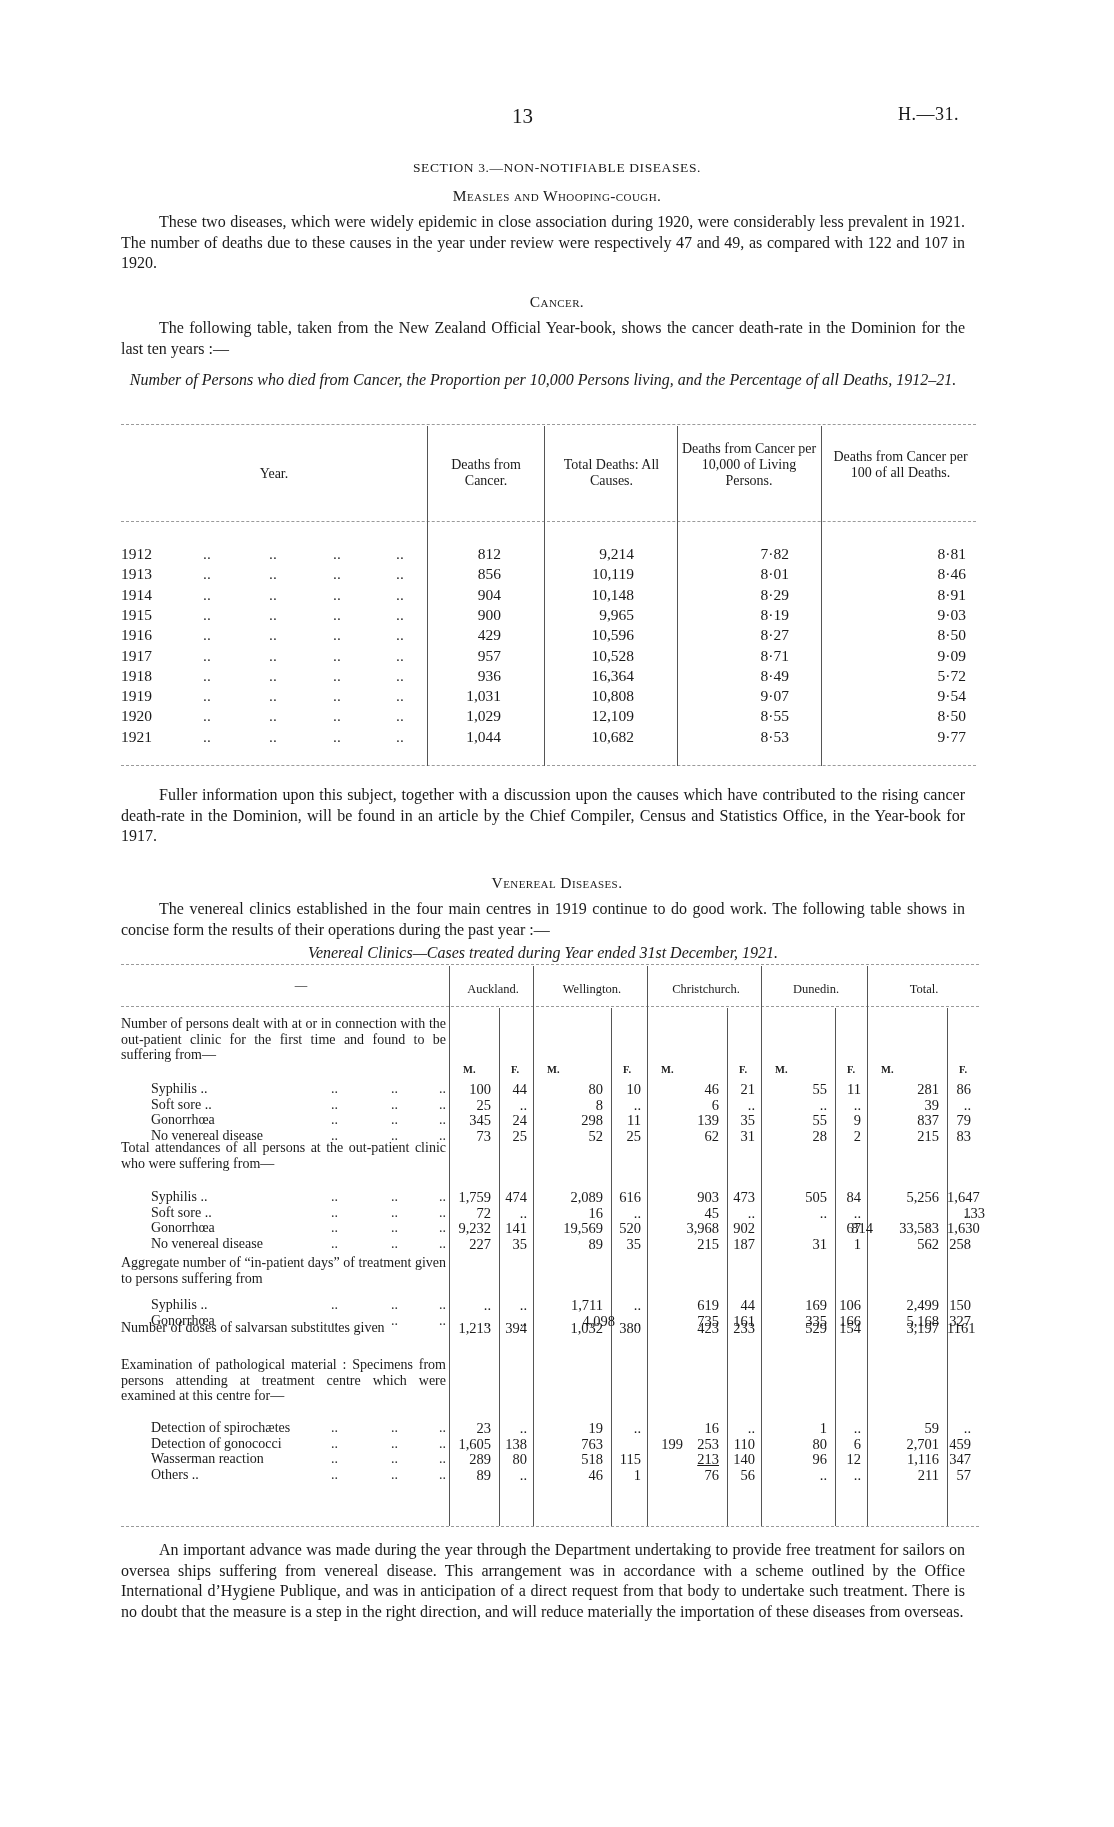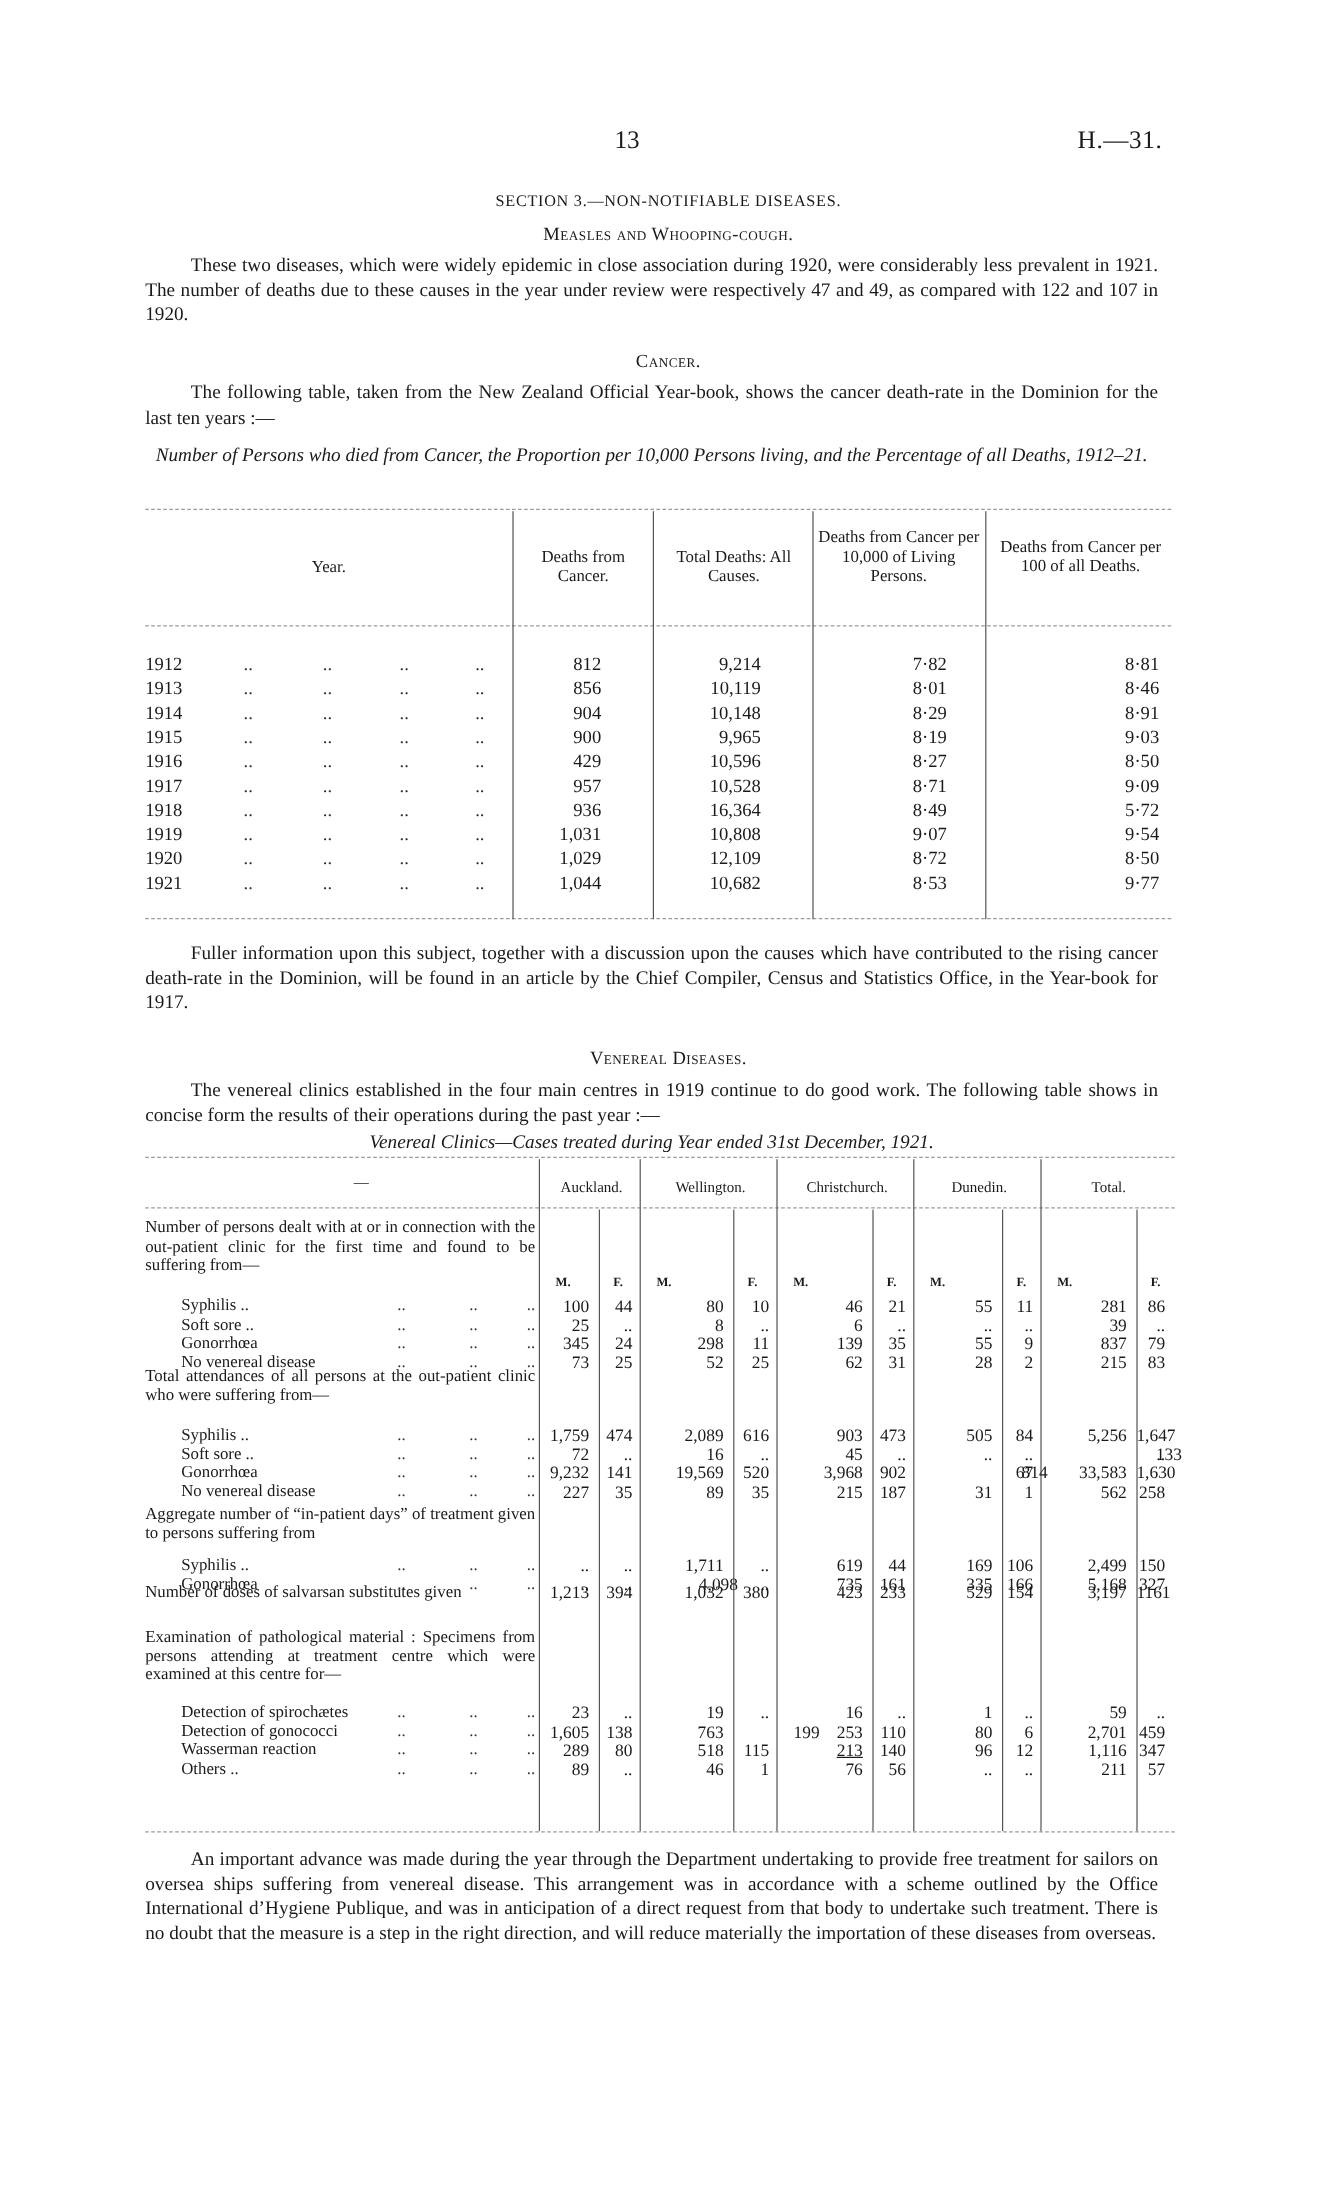--- a/index.html
+++ b/index.html
@@ -1,20 +1,20 @@
 <!DOCTYPE html>
 <html><head>
 <meta charset="utf-8">
 <style>
   html, body { margin: 0; padding: 0; background: #ffffff; }
   body { width: 1114px; height: 1827px; position: relative; overflow: hidden;
          font-family: "Liberation Serif", "DejaVu Serif", serif; color: #1a1a1a; }
   .abs { position: absolute; }
   .page-num { left: 512px; top: 104px; font-size: 21px; }
-  .page-ref { left: 898px; top: 104px; font-size: 21px; letter-spacing: 0.5px; }
+  .page-ref { left: 898px; top: 104px; font-size: 18px; letter-spacing: 0.5px; }
   .sec-title { left: 0; width: 1114px; top: 160px; text-align: center; font-size: 13.5px; letter-spacing: 0.6px; }
   .sub-head { left: 0; width: 1114px; text-align: center; font-size: 15.5px; font-variant: small-caps; letter-spacing: 0.4px; }
   .para { left: 121px; width: 844px; font-size: 16px; line-height: 20.5px; text-align: justify; }
   .para .indent { display: inline-block; width: 38px; }
   .caption { left: 121px; width: 844px; text-align: center; font-style: italic; font-size: 16px; line-height: 20px; }
 
   
   .cancer { left: 121px; top: 420px; width: 855px; font-size: 15.5px; }
   .cancer .rule { position: absolute; left: 0; right: 0; border-top: 1px dashed #9a9a9a; }
   .cancer .vline { position: absolute; width: 0; border-left: 1px solid #555; }
@@ -152,21 +152,21 @@
         <span class="cell" style="left: 705px; width: 140px; text-align: right;">9·54</span>
       </div>
       <div class="row" style="top: 287.4px;">
         <span class="cell" style="left: 0px; width: 60px; text-align: left;">1920</span>
         <span class="dots" style="left: 82px;">..</span>
         <span class="dots" style="left: 148px;">..</span>
         <span class="dots" style="left: 212px;">..</span>
         <span class="dots" style="left: 275px;">..</span>
         <span class="cell" style="left: 310px; width: 70px; text-align: right;">1,029</span>
         <span class="cell" style="left: 430px; width: 83px; text-align: right;">12,109</span>
-        <span class="cell" style="left: 560px; width: 108px; text-align: right;">8·72</span>
+        <span class="cell" style="left: 560px; width: 108px; text-align: right;">8·55</span>
         <span class="cell" style="left: 705px; width: 140px; text-align: right;">8·50</span>
       </div>
       <div class="row" style="top: 307.7px;">
         <span class="cell" style="left: 0px; width: 60px; text-align: left;">1921</span>
         <span class="dots" style="left: 82px;">..</span>
         <span class="dots" style="left: 148px;">..</span>
         <span class="dots" style="left: 212px;">..</span>
         <span class="dots" style="left: 275px;">..</span>
         <span class="cell" style="left: 310px; width: 70px; text-align: right;">1,044</span>
         <span class="cell" style="left: 430px; width: 83px; text-align: right;">10,682</span>

